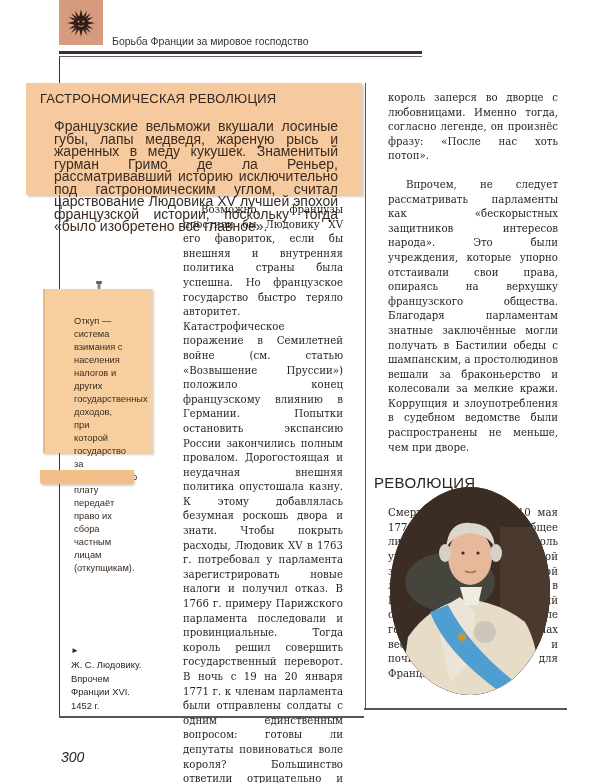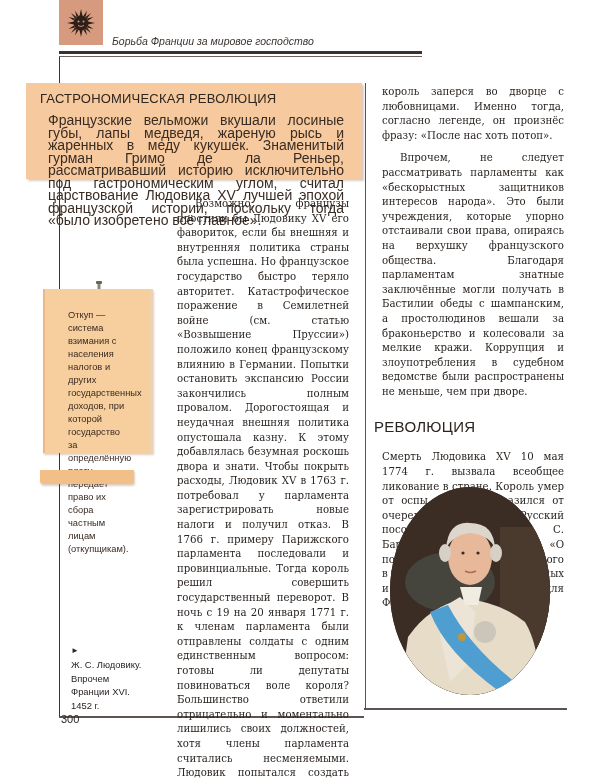--- a/index.html
+++ b/index.html
@@ -8,21 +8,21 @@
       background: #ffffff; color: #2a2420;
       font-family: "DejaVu Serif", serif;
     }
     .emblem {
       position: absolute; left: 59px; top: 0; width: 44px; height: 45px;
       background: #d69a7e;
       display: flex; align-items: center; justify-content: center;
     }
     .running-head {
       position: absolute; left: 112px; top: 35px;
-      font-family: "Liberation Sans", sans-serif; font-size: 10.5px; color: #3b3430; font-style: italic;
+      font-family: "Liberation Sans", sans-serif; font-size: 10.5px; color: #3b3430;
     }
     .head-rule {
       position: absolute; left: 59px; right: 178px; top: 51px; height: 3px;
       background: #3a302c;
     }
     .head-rule2 {
       position: absolute; left: 59px; right: 178px; top: 56px; height: 1px;
       background: #6b625c;
     }
     .frame-left {
@@ -35,42 +35,42 @@
     }
     .frame-bottom-r {
       position: absolute; left: 364px; top: 708px; width: 203px; height: 2px;
       background: #5c5450;
     }
     .col-divider {
       position: absolute; left: 365px; top: 83px; width: 1px; height: 627px;
       background: #5a5350;
     }
     .gastro-box {
-      position: absolute; left: 26px; top: 83px; width: 336px; height: 96px;
+      position: absolute; left: 26px; top: 83px; width: 336px; height: 112px;
       background: #f6c99e;
       box-shadow: 2px 2px 2px rgba(140,110,80,0.35);
       padding: 8px 10px 0 14px; box-sizing: border-box;
     }
     .gastro-title {
       font-family: "Liberation Sans", sans-serif; font-size: 13px; letter-spacing: 0.2px;
       color: #2e2620; margin: 0 0 7px 0; font-weight: normal;
     }
     .gastro-text {
       font-family: "Liberation Sans", sans-serif; font-size: 14px; line-height: 12.5px;
       color: #3a2c22; text-align: justify;
     }
     .col-mid {
       position: absolute; left: 169px; top: 189px; width: 188px;
       font-size: 10.2px; line-height: 14.6px; text-align: justify; color: #2b2521;
     }
     .col-right {
       position: absolute; left: 374px; top: 77px; width: 198px;
       font-size: 10.2px; line-height: 14.6px; text-align: justify; color: #2b2521;
     }
-    p { margin: 8px; }
+    p { margin: 14px; }
     .indent { text-indent: 18px; }
     .section-title {
       font-family: "Liberation Sans", sans-serif; font-size: 15px; line-height: 19px;
       margin: 18px 0 14px 0; color: #2a2420; font-weight: normal; letter-spacing: 0.3px;
     }
     .note-pin {
       position: absolute; left: 91px; top: 280px; width: 16px; height: 22px;
     }
     .note-card {
       position: absolute; left: 43px; top: 289px; width: 78px; height: 152px;
@@ -88,22 +88,22 @@
       font-family: "Liberation Sans", sans-serif; font-size: 9.3px; line-height: 13px;
       color: #3a2a20;
     }
     .caption {
       position: absolute; left: 71px; top: 644px; width: 90px;
       font-family: "Liberation Sans", sans-serif; font-size: 9.4px; line-height: 13.4px;
       color: #2b2521;
     }
     .caption-arrow { font-size: 8px; display: block; margin-bottom: 1px; }
     .page-num {
-      position: absolute; left: 61px; top: 713px;
-      font-family: "Liberation Sans", sans-serif; font-size: 11px; color: #2b2521;
+      position: absolute; left: 61px; top: 749px;
+      font-family: "Liberation Sans", sans-serif; font-size: 14px; color: #2b2521; font-style: italic;
     }
     .portrait {
       position: absolute; left: 390px; top: 487px; width: 160px; height: 208px;
       border-radius: 50%; overflow: hidden;
       background: radial-gradient(ellipse at 40% 35%, #5a4a3a 0%, #3a2c22 60%, #2c2018 100%);
     }
   </style>
 </head>
 <body>
 

